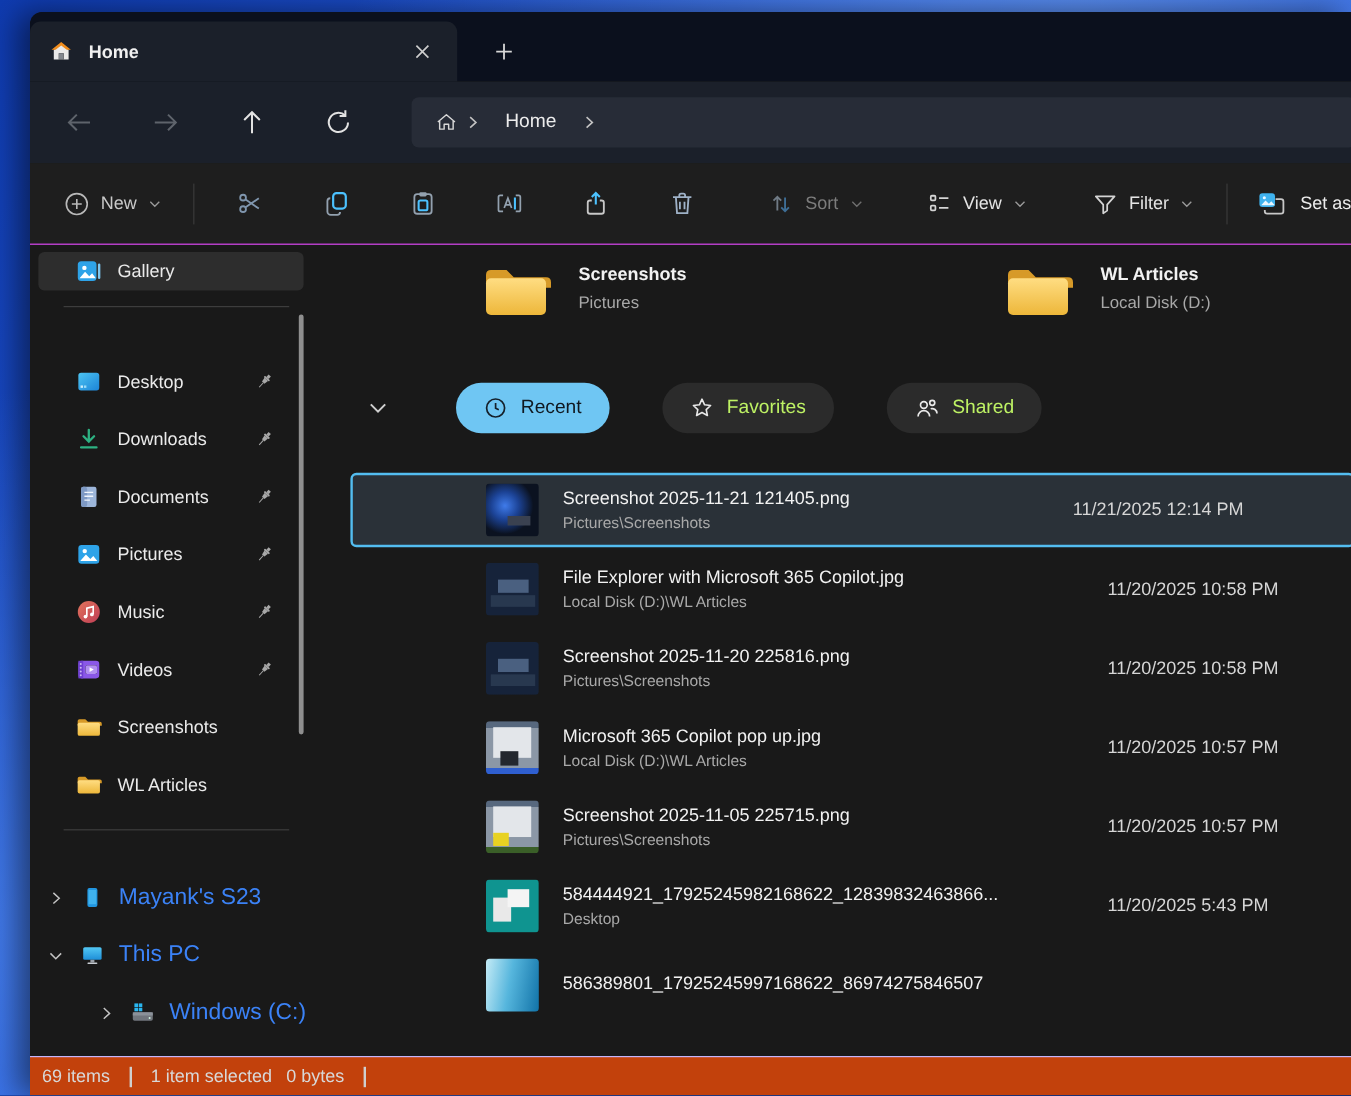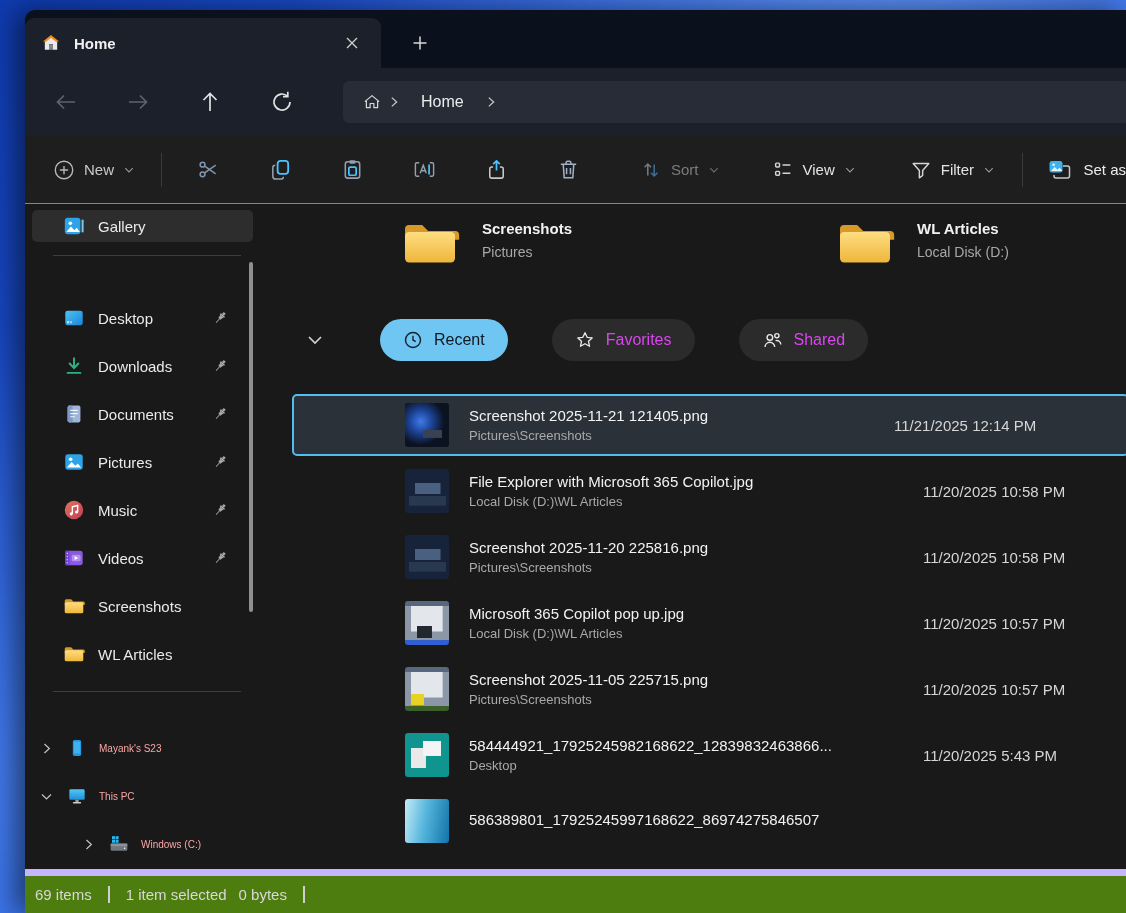--- a/index.html
+++ b/index.html
@@ -57,39 +57,39 @@
   .side-gallery { height:32px; margin:0 12px 0 7px; background:#2d2d2d; border-radius:5px;
     display:flex; align-items:center; padding-left:31px; }
   .side-divider { height:1px; background:#3d3d3d; margin:13px 24px 0 28px; }
   .side-list { margin-top:38px; }
   .side-item { height:48px; display:flex; align-items:center; padding:0 36px 0 38px; }
   .side-item .lbl, .side-gallery .lbl { color:#eaeaea; font-size:15px; margin-left:13px; }
   .side-item .pin { margin-left:auto; }
   .tree-list { margin-top:32px; }
   .tree-item { height:48px; display:flex; align-items:center; padding-left:10px; }
   .tree-item .chev { width:22px; display:flex; justify-content:center; }
-  .tree-item .lbl { color:#fca5a5; font-size:10px; margin-left:12px; }
+  .tree-item .lbl { color:#3b82f6; font-size:19px; margin-left:12px; }
   .tree-item.indent { padding-left:52px; }
   .side-scrollbar { position:absolute; left:224px; top:58px; width:4px; height:350px;
     background:#8f8f8f; border-radius:2px; }
 
   .content { flex:1; overflow:hidden; position:relative; }
 
   
   .tiles { height:104px; position:relative; }
   .tile { position:absolute; top:14px; display:flex; align-items:flex-start; gap:22px; }
   .tile.t1 { left:135px; } .tile.t2 { left:570px; }
   .tile-name { color:#f2f2f2; font-size:15px; font-weight:bold; margin-top:2px; }
   .tile-loc { color:#a8a8a8; font-size:14px; margin-top:7px; }
 
   
   .filter-row { height:64px; display:flex; align-items:center; padding-left:40px;gap:31px; }
   .sect-chev { margin-right:24px; display:flex; }
   .pill { height:42px; border-radius:21px; display:flex; align-items:center; gap:11px;
-    padding:0 23px; margin-right:13px; background:#2b2b2b; color:#d946ef; font-size:16px; }
+    padding:0 23px; margin-right:13px; background:#2b2b2b; color:#bef264; font-size:16px; }
   .pill.active { background:#6fc6f3; color:#101820; }
 
   
   .list-header { height:56px; position:relative; }
   .col-name { position:absolute; left:133px; bottom:10px; color:#f0f0f0; font-size:16px; }
   .col-date { position:absolute; left:655px; bottom:10px; color:#f0f0f0; font-size:16px; }
 
   
   .rows { padding-top:22px; }
   .row { height:62px; margin:0 -3px 4px 27px; border-radius:5px; position:relative;
@@ -119,21 +119,21 @@
       linear-gradient(#e3e6ea,#e3e6ea) 50% 26%/72% 58% no-repeat,
       linear-gradient(180deg,#57687e 0 12%, #8b97a6 12% 88%, #3a5f28 88% 100%); }
   [data-thumb="retro"] { background:
       linear-gradient(#f4f4f4,#f4f4f4) 72% 26%/42% 34% no-repeat,
       linear-gradient(#e9e9e9,#e9e9e9) 22% 62%/34% 46% no-repeat,
       #0f9490; }
   [data-thumb="cyan"] { background:
       linear-gradient(100deg,#c4ebf6 0%, #56b6dd 45%, #1173a8 100%); }
 
   
-  .statusbar { height:44px; background:#4d7c0f; border-top:7px solid #c4b5fd;
+  .statusbar { height:33px; background:#c2410c; border-top:1px solid #c4b5fd;
     display:flex; align-items:center; padding-left:10px; flex:none; }
   .status-text { color:#d8d8d8; font-size:15px; }
   .status-sep { width:2px; height:17px; background:#cfcfcf; margin:0 16px; }
   .status-gap { width:12px; }
 
   svg { display:block; }
 </style>
 </head>
 <body>
 

